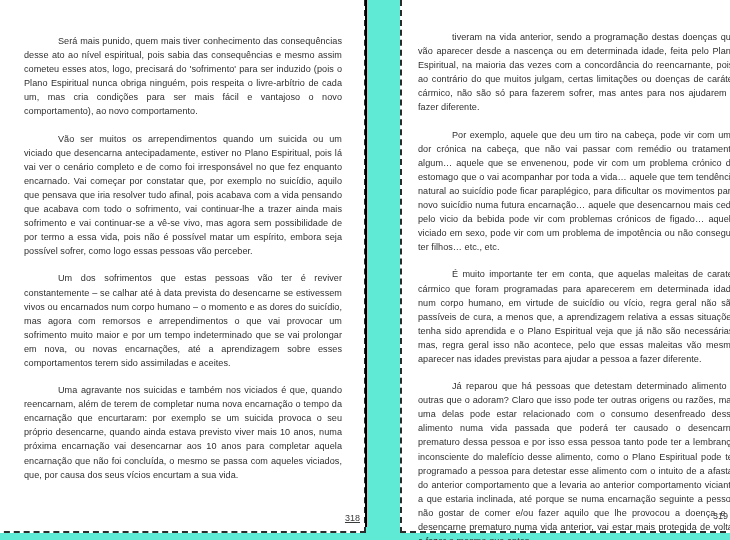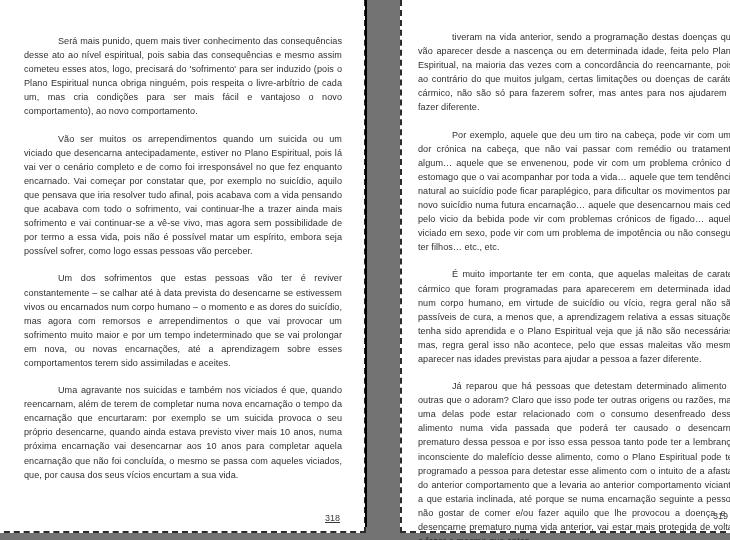--- a/index.html
+++ b/index.html
@@ -11,21 +11,21 @@
     width: 730px;
     height: 540px;
     overflow: hidden;
     font-family: "Liberation Sans", sans-serif;
   }
 
   .spread {
     position: relative;
     width: 730px;
     height: 540px;
-    background: #737373;
+    background: #5eead4;
   }
 
   
   .page {
     position: absolute;
     top: 0;
     background: #ffffff;
     box-sizing: border-box;
   }
 
@@ -89,21 +89,21 @@
   }
 
   .folio {
     position: absolute;
     font-size: 9px;
     color: #3a3a3a;
     font-family: "Liberation Sans", sans-serif;
   }
 
   .page-left .folio {
-    right: 24px;
+    right: 4px;
     bottom: 8px;
     text-decoration: underline;
   }
 
   .page-right .folio {
     right: 8px;
     bottom: 10px;
   }
 </style>
 </head>

